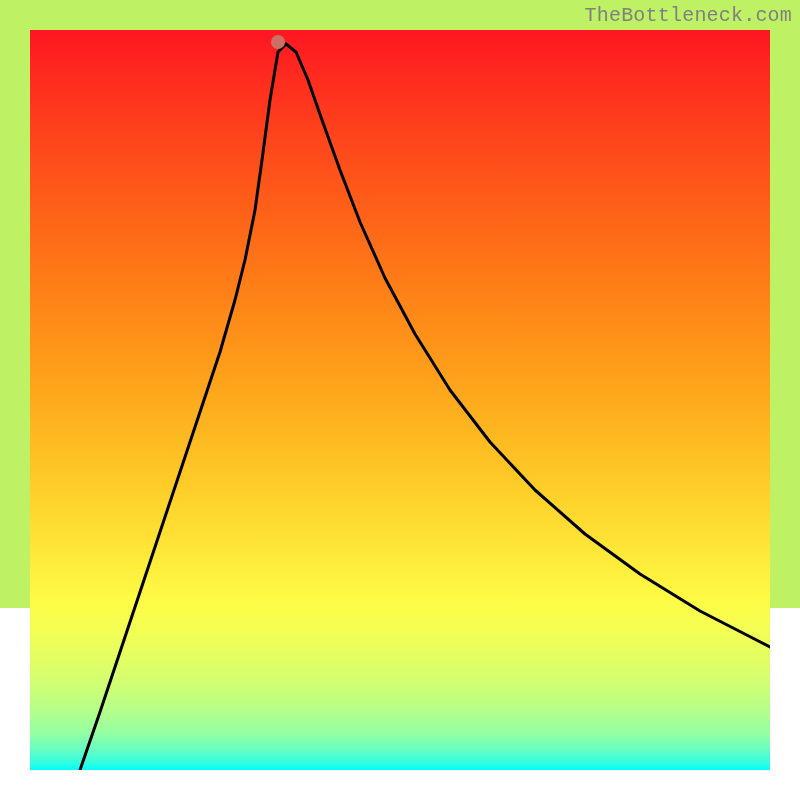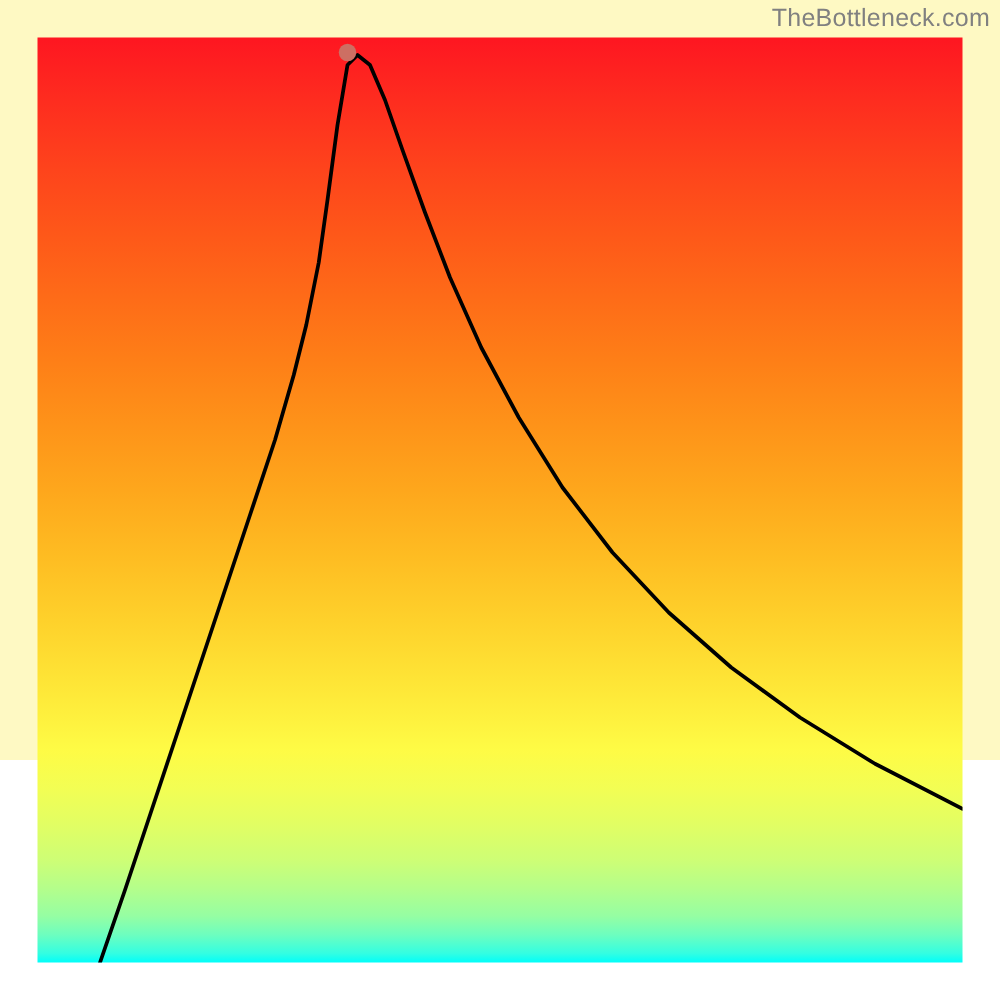--- a/index.html
+++ b/index.html
@@ -7,21 +7,22 @@
     padding: 0;
     width: 800px;
     height: 800px;
     overflow: hidden;
     font-family: Arial, Helvetica, sans-serif;
   }
   .canvas {
     position: relative;
     width: 800px;
     height: 608px;
-    background: #fef9c3;
+    background: #bef264;
+    font-family: Liberation Mono, monospace;
   }
   .plot-area {
     position: absolute;
     left: 30px;
     top: 30px;
     width: 740px;
     height: 740px;
     background: linear-gradient(
       to bottom,
       #fe1621 0%,

